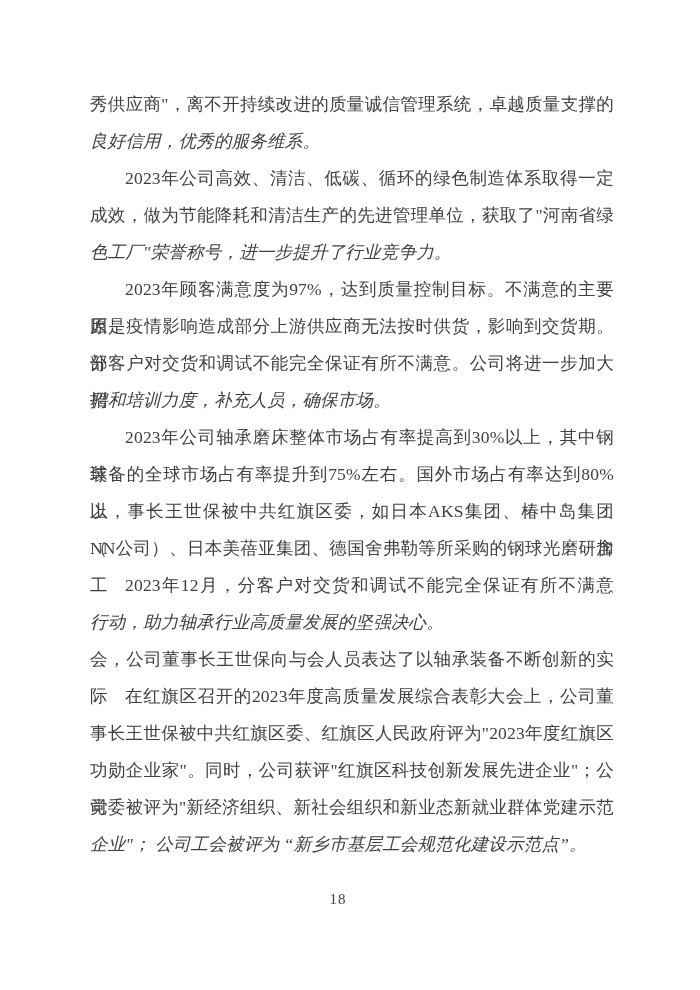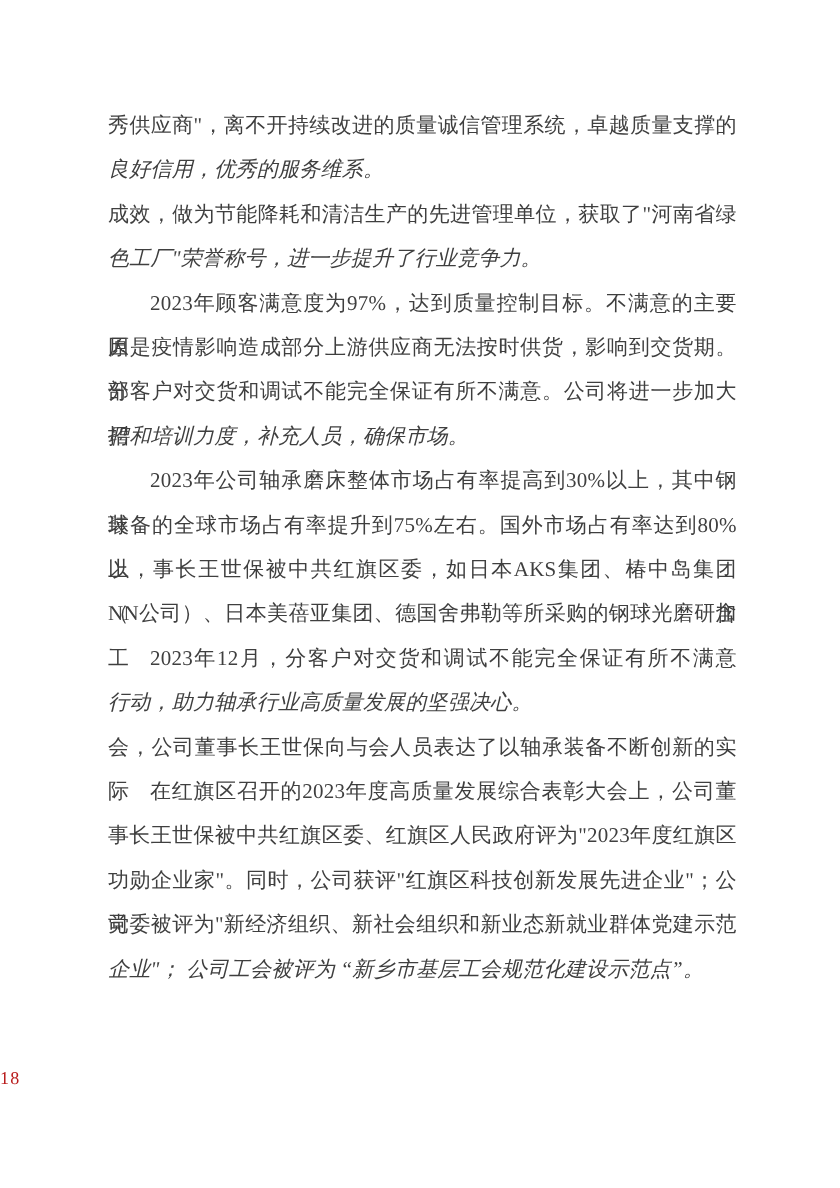--- a/index.html
+++ b/index.html
@@ -46,34 +46,35 @@
     white-space: normal;
     text-align: left;
     text-align-last: left;
     font-style: italic;
   }
   .page-number {
     position: absolute;
     left: 0;
     top: 889px;
     width: 676px;
-    text-align: left;
+    text-align: center;
     font-size: 15px;
     line-height: 20px;
-    color: #b91c1c;
+    color: #404040;
     letter-spacing: 1px;
   }
 </style>
 </head>
 <body>
 
 <div class="page">
   <div class="text-block">
     <div class="line j">秀供应商"，离不开持续改进的质量诚信管理系统，卓越质量支撑的</div>
     <div class="line end">良好信用，优秀的服务维系。</div>
+    <div class="line j ind">2023年公司高效、清洁、低碳、循环的绿色制造体系取得一定</div>
     <div class="line j">成效，做为节能降耗和清洁生产的先进管理单位，获取了"河南省绿</div>
     <div class="line end">色工厂"荣誉称号，进一步提升了行业竞争力。</div>
     <div class="line j ind">2023年顾客满意度为97%，达到质量控制目标。不满意的主要原</div>
     <div class="line j">因是疫情影响造成部分上游供应商无法按时供货，影响到交货期。部</div>
     <div class="line j">分客户对交货和调试不能完全保证有所不满意。公司将进一步加大招</div>
     <div class="line end">聘和培训力度，补充人员，确保市场。</div>
     <div class="line j ind">2023年公司轴承磨床整体市场占有率提高到30%以上，其中钢球</div>
     <div class="line j">装备的全球市场占有率提升到75%左右。国外市场占有率达到80%以</div>
     <div class="line j">上，事长王世保被中共红旗区委，如日本AKS集团、椿中岛集团（含</div>
     <div class="line j">NN公司）、日本美蓓亚集团、德国舍弗勒等所采购的钢球光磨研加工</div>

